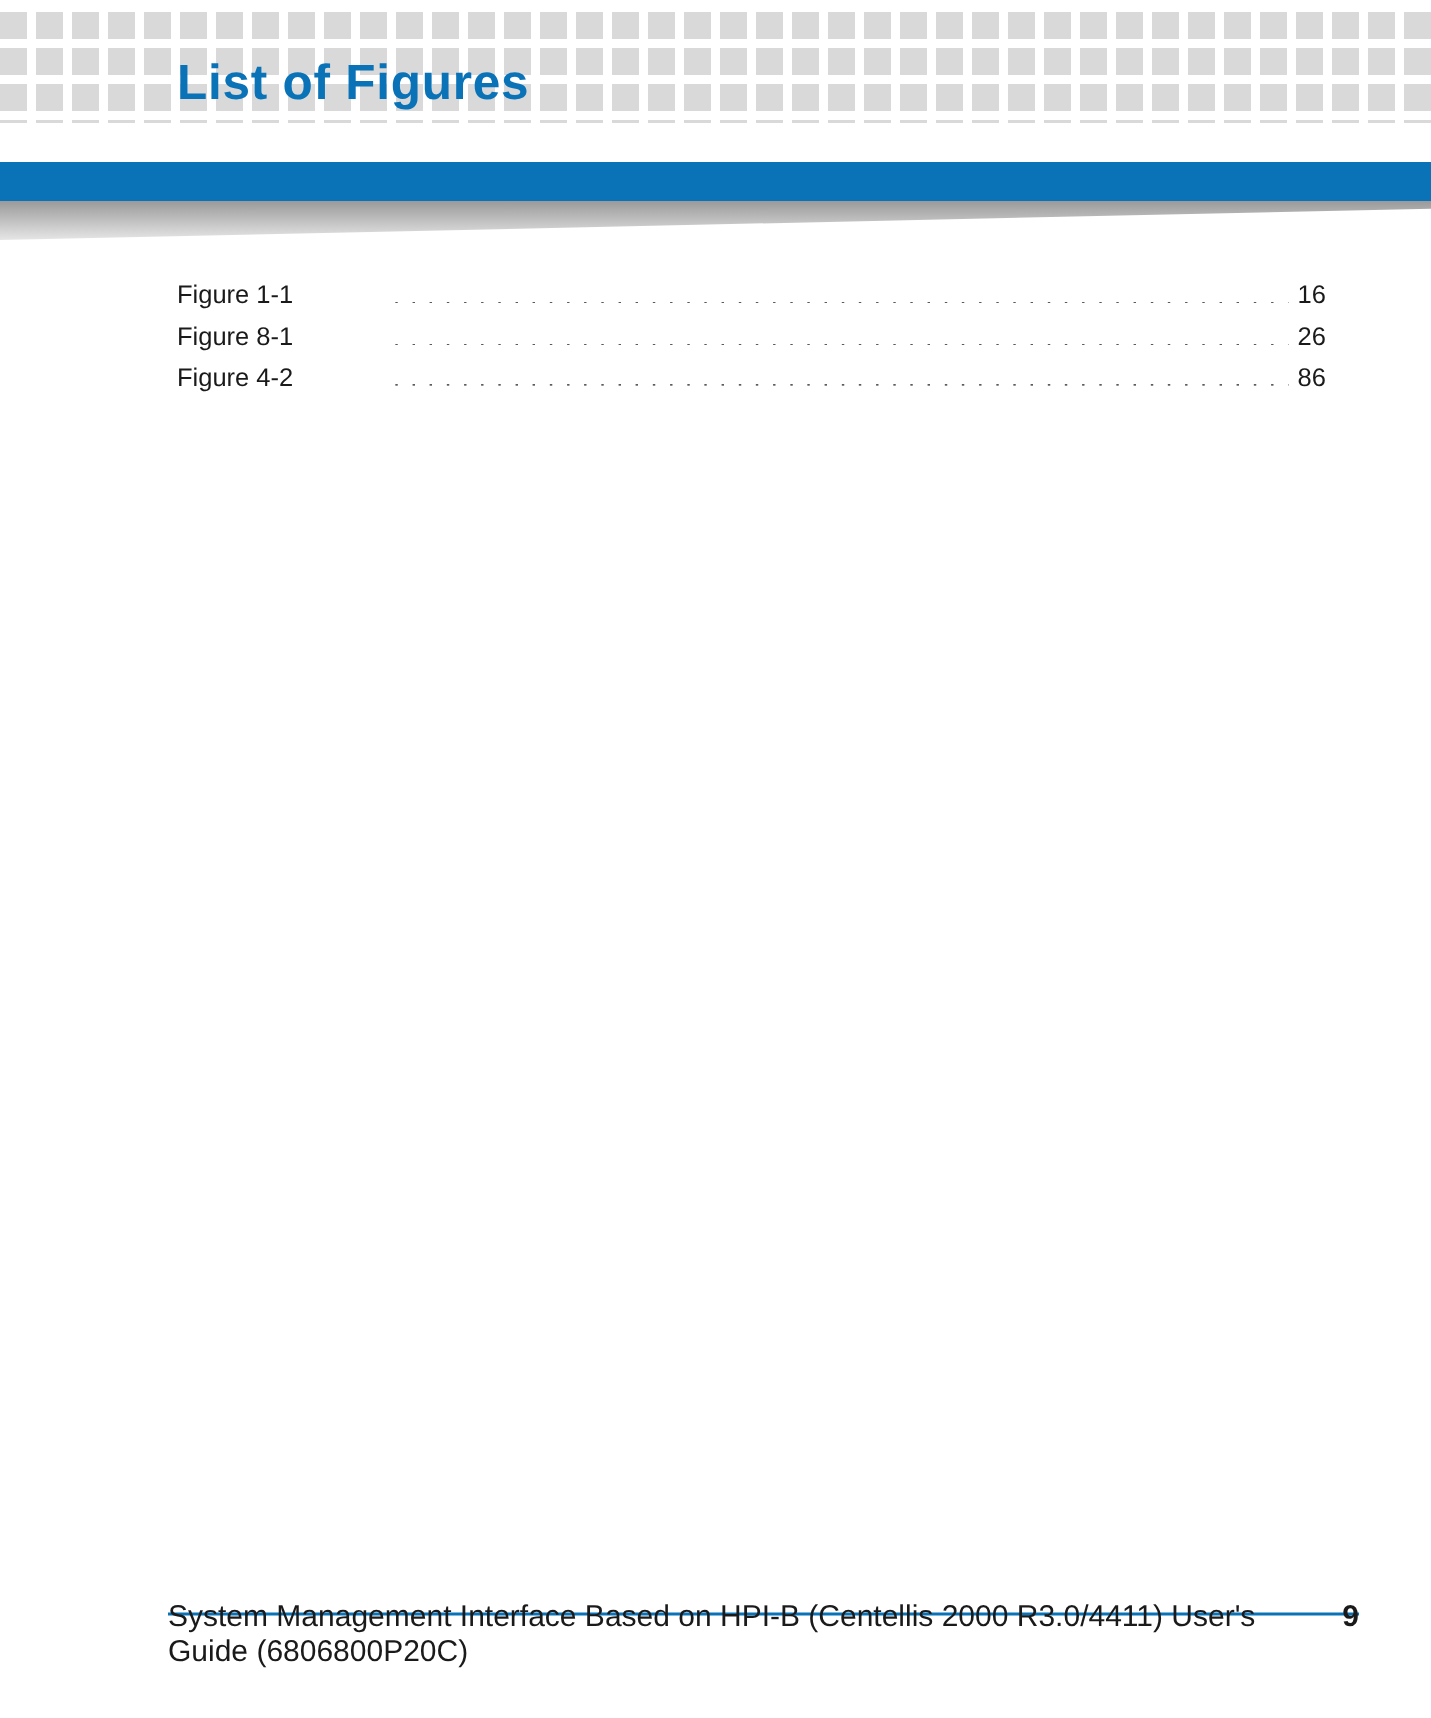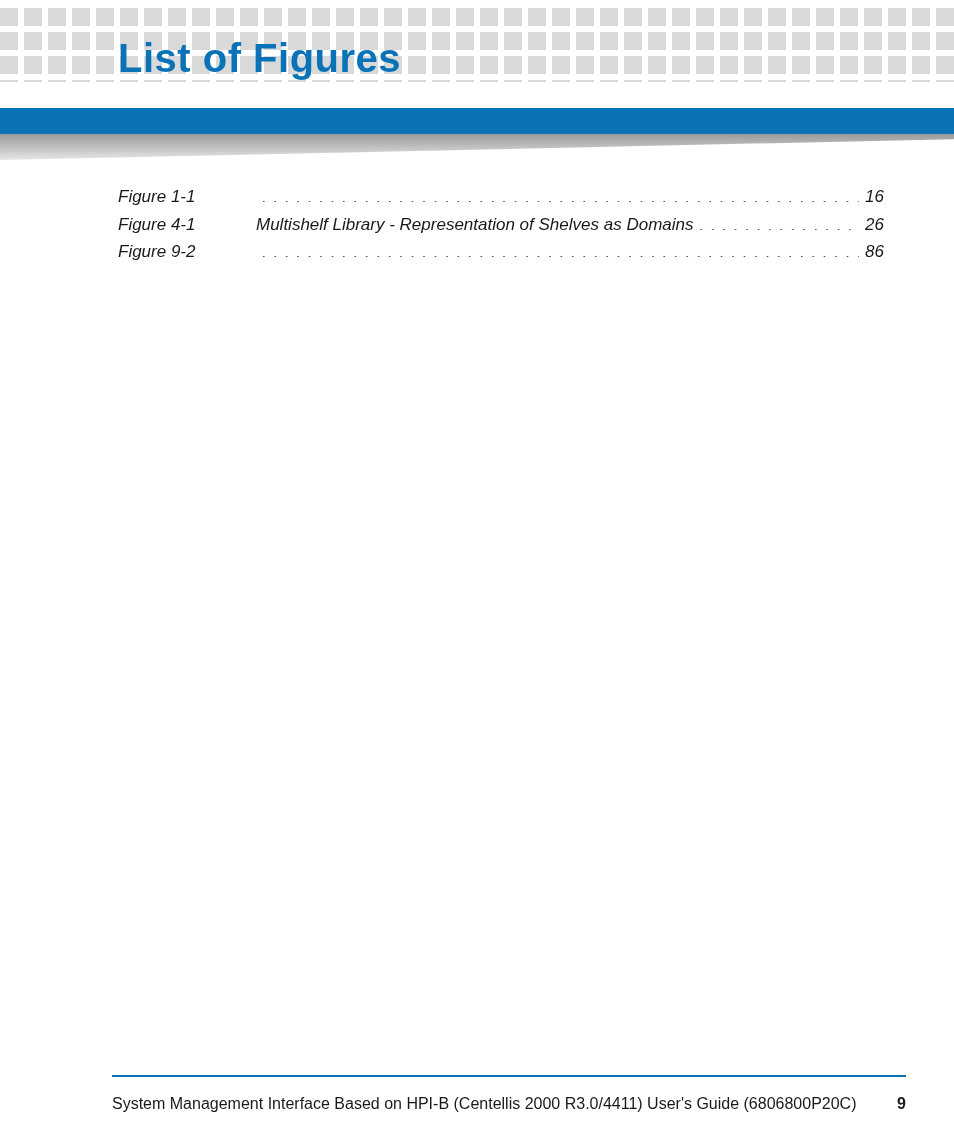--- a/index.html
+++ b/index.html
@@ -34,21 +34,21 @@
       repeating-linear-gradient(to right, #000 0 18px, transparent 18px 24px),
       repeating-linear-gradient(to bottom, #000 0 18px, transparent 18px 24px);
     mask-composite: intersect;
     z-index: 0;
   }
 
   .page-title {
     position: absolute;
     top: 36px;
     left: 118px;
-    font-size: 40px;
+    font-size: 33px;
     font-weight: 700;
     color: #0a73b8;
     z-index: 2;
     letter-spacing: 0.5px;
   }
 
   .blue-bar {
     position: absolute;
     top: 108px;
     left: 0;
@@ -78,21 +78,20 @@
     font-size: 17px;
     line-height: 1.5;
     color: #1a1a1a;
   }
 
   .fig-row {
     display: flex;
     align-items: baseline;
     white-space: nowrap;
     margin-bottom: 2px;
-    font-style: italic;
   }
   .fig-label {
     width: 138px;
     flex: 0 0 138px;
   }
   .fig-title {
     flex: 0 0 auto;
   }
   .fig-dots {
     flex: 1 1 auto;
@@ -124,21 +123,21 @@
   }
 
   .footer {
     position: absolute;
     left: 112px;
     right: 48px;
     bottom: 32px;
     display: flex;
     justify-content: space-between;
     align-items: baseline;
-    font-size: 16px;
+    font-size: 20px;
     color: #1a1a1a;
   }
   .footer .page-num {
     font-weight: 700;
   }
 </style>
 </head>
 <body>
 
 <div class="bg-squares"></div>
@@ -148,27 +147,26 @@
 <div class="blue-bar"></div>
 <div class="wedge"></div>
 
 <div class="content">
   <div class="fig-row">
     <span class="fig-label">Figure 1-1</span>
     <span class="fig-dots"></span>
     <span class="fig-page">16</span>
   </div>
   <div class="fig-row">
-    <span class="fig-label">Figure 4-1</span>
-    <span class="fig-title">Multishelf Library - Representation of Shelves as Domains</span>
+    <span class="fig-label">Figure 8-1</span>
     <span class="fig-dots"></span>
     <span class="fig-page">26</span>
   </div>
   <div class="fig-row">
-    <span class="fig-label">Figure 9-2</span>
+    <span class="fig-label">Figure 4-2</span>
     <span class="fig-dots"></span>
     <span class="fig-page">86</span>
   </div>
 </div>
 
 <div class="footer-rule"></div>
 <div class="footer">
   <span>System Management Interface Based on HPI-B (Centellis 2000 R3.0/4411) User's Guide (6806800P20C)</span>
   <span class="page-num">9</span>
 </div>

